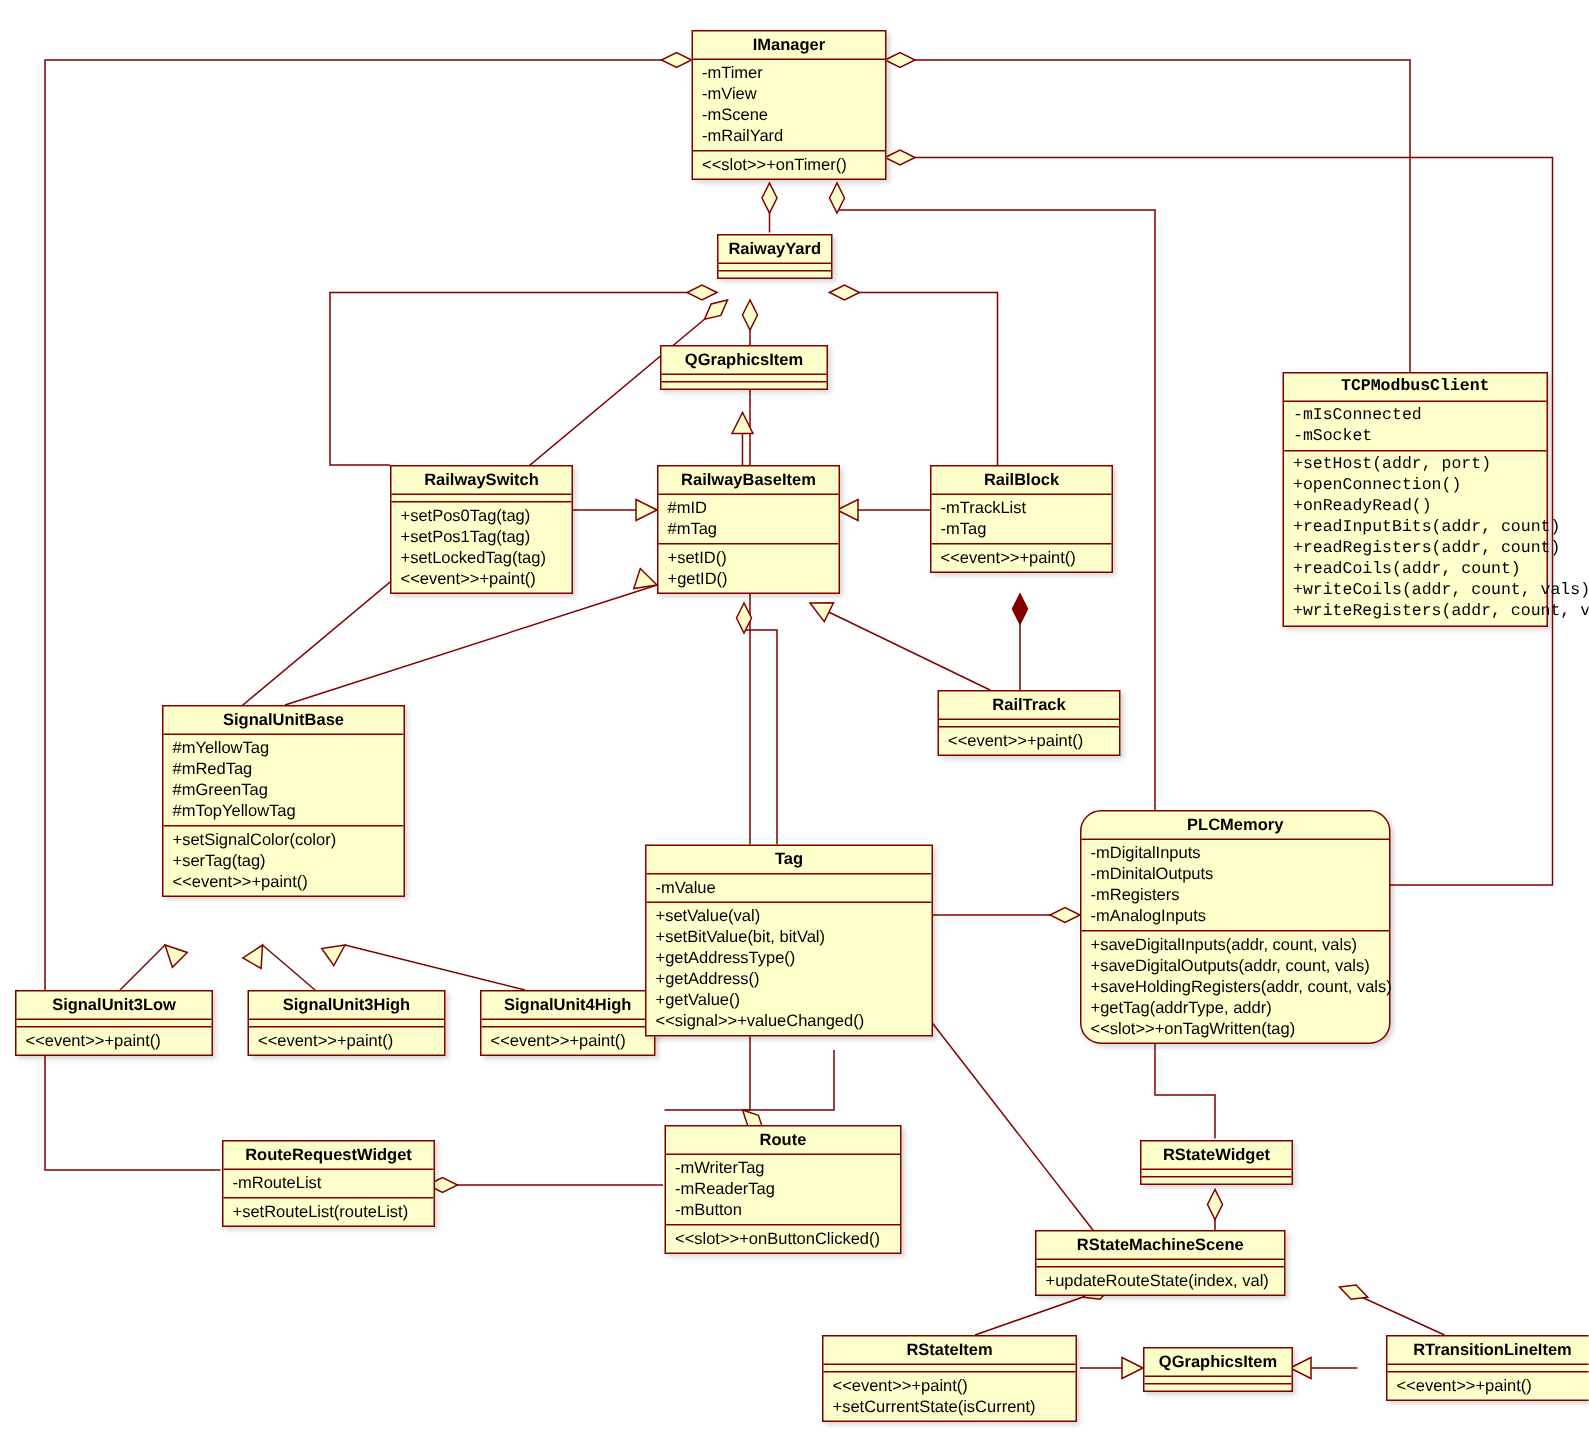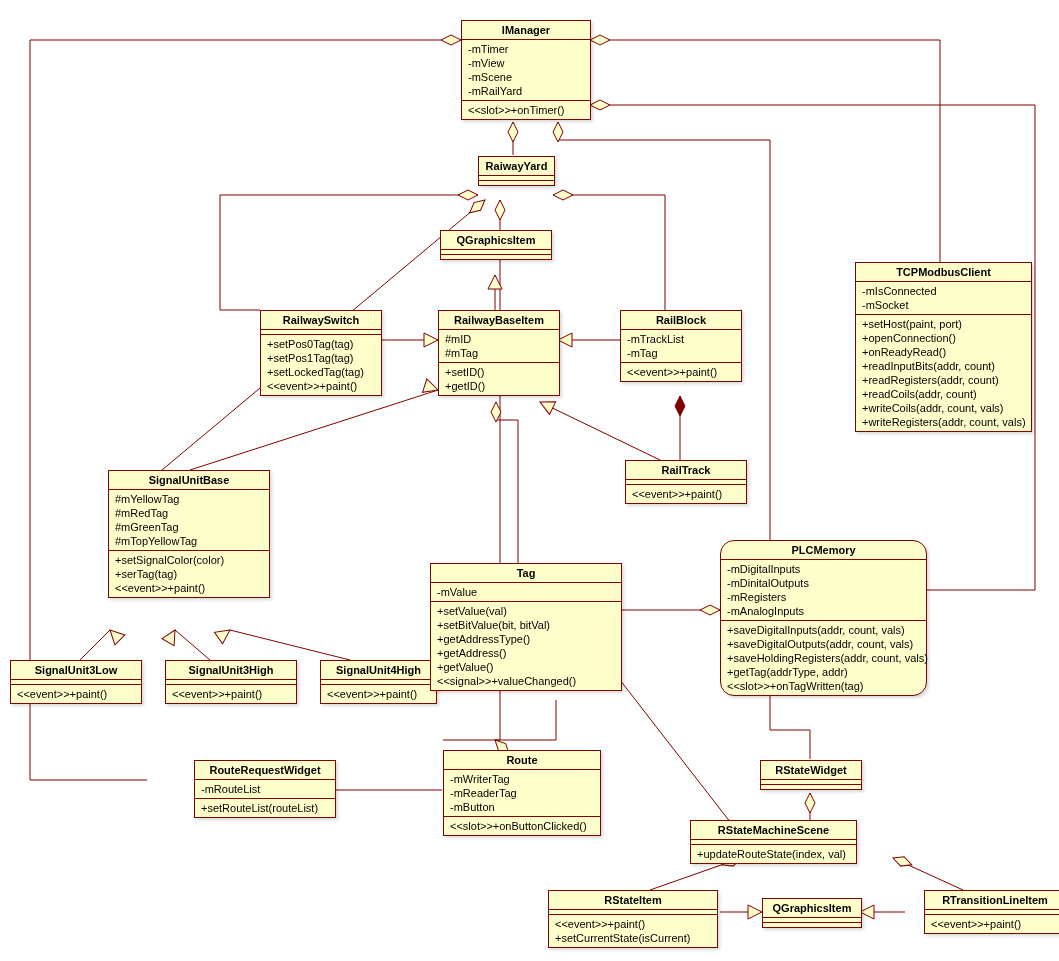--- a/index.html
+++ b/index.html
@@ -196,28 +196,28 @@
   <div class="class-title">RailBlock</div>
   <div class="class-section">
         <div class="row">-mTrackList</div>
         <div class="row">-mTag</div>
       </div>
   <div class="class-section">
         <div class="row">&lt;&lt;event&gt;&gt;+paint()</div>
       </div>
 </div>
 
-<div class="class-box" style="left:855px; top:262px; width:175px;">
+<div class="class-box" style="left:855px; top:248px; width:175px;font-family:Liberation Mono, monospace;">
   <div class="class-title">TCPModbusClient</div>
   <div class="class-section">
         <div class="row">-mIsConnected</div>
         <div class="row">-mSocket</div>
       </div>
   <div class="class-section">
-        <div class="row">+setHost(paint, port)</div>
+        <div class="row">+setHost(addr, port)</div>
         <div class="row">+openConnection()</div>
         <div class="row">+onReadyRead()</div>
         <div class="row">+readInputBits(addr, count)</div>
         <div class="row">+readRegisters(addr, count)</div>
         <div class="row">+readCoils(addr, count)</div>
         <div class="row">+writeCoils(addr, count, vals)</div>
         <div class="row">+writeRegisters(addr, count, vals)</div>
       </div>
 </div>
 
@@ -293,21 +293,21 @@
       </div>
   <div class="class-section">
         <div class="row">+saveDigitalInputs(addr, count, vals)</div>
         <div class="row">+saveDigitalOutputs(addr, count, vals)</div>
         <div class="row">+saveHoldingRegisters(addr, count, vals)</div>
         <div class="row">+getTag(addrType, addr)</div>
         <div class="row">&lt;&lt;slot&gt;&gt;+onTagWritten(tag)</div>
       </div>
 </div>
 
-<div class="class-box" style="left:148px; top:760px; width:140px;margin-left:46px;">
+<div class="class-box" style="left:148px; top:760px; width:140px;">
   <div class="class-title">RouteRequestWidget</div>
   <div class="class-section">
         <div class="row">-mRouteList</div>
       </div>
   <div class="class-section">
         <div class="row">+setRouteList(routeList)</div>
       </div>
 </div>
 
 <div class="class-box" style="left:443px; top:750px; width:156px;">

